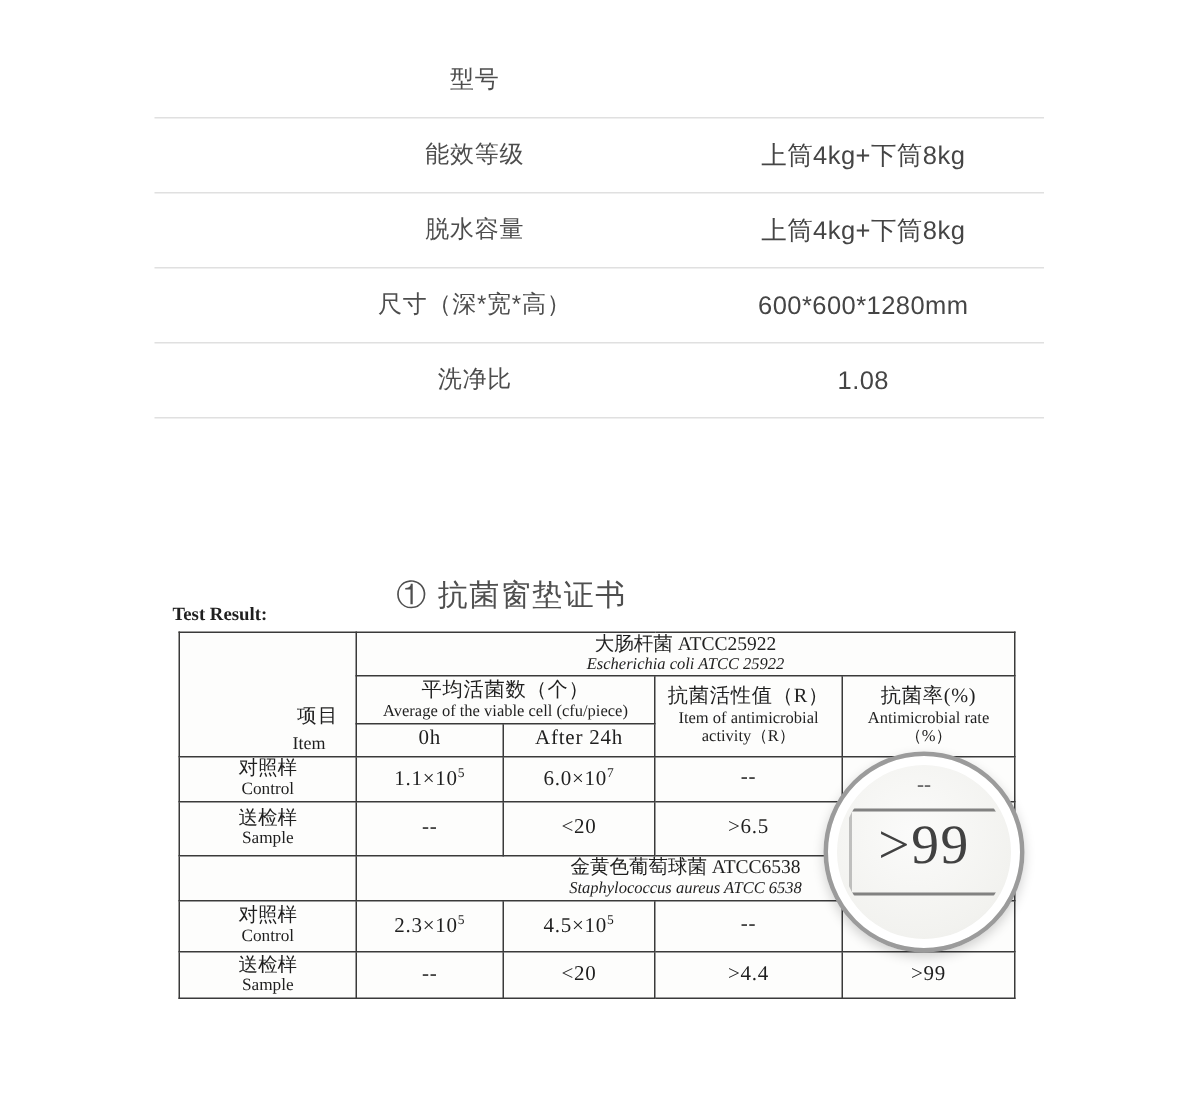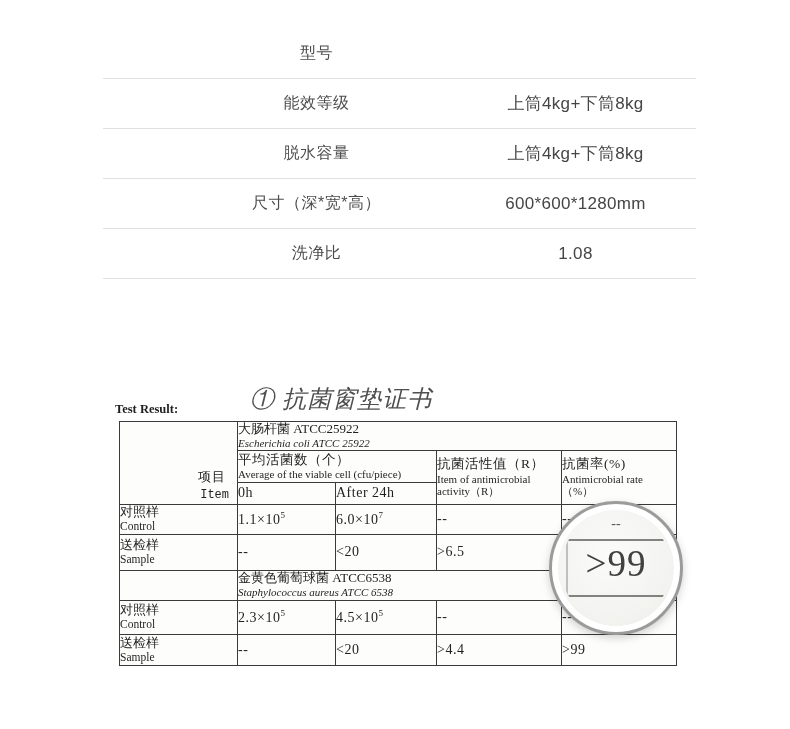--- a/index.html
+++ b/index.html
@@ -7,38 +7,38 @@
     width:790px;height:729px;position:relative;overflow:hidden;
     background:#ffffff;font-family:"Liberation Sans",sans-serif;
   }
   
   .spec-table{position:absolute;left:103px;top:29px;width:593px;text-align:center;}
   .spec-row{display:flex;align-items:center;height:49px;border-bottom:1px solid #e0e0e0;}
   .spec-label{width:352px;padding-left:75px;box-sizing:border-box;font-size:16px;color:#4d4d4d;letter-spacing:0.5px;}
   .spec-value{flex:1;font-size:17px;color:#454545;letter-spacing:0.3px;}
   
   .cert-heading{position:absolute;left:0;top:383px;width:682px;text-align:center;
-    font-size:24px;color:#4f4f4f;letter-spacing:1px;font-style:italic;}
+    font-size:20px;color:#4f4f4f;letter-spacing:1px;}
   
   .cert{position:absolute;left:115px;top:402px;width:570px;font-family:"Liberation Serif",serif;color:#1f1f1f;}
   .test-result{position:absolute;left:0;top:0;font-size:12.5px;font-weight:bold;}
   .cert-table{position:absolute;left:4px;top:19px;border-collapse:collapse;table-layout:fixed;width:557px;background:#fdfdfc;}
-  .cert-table td{border:1px solid #3a3a3a;vertical-align:middle;padding:0;overflow:hidden;}
+  .cert-table td{border:1px solid #3a3a3a;text-align:center;vertical-align:middle;padding:0;overflow:hidden;}
   .cn13{font-size:13px;line-height:1.15;}
   .cn14{font-size:13.5px;line-height:1.2;letter-spacing:0.5px;}
   .en11{font-size:11px;line-height:1.15;}
   .en12{font-size:11.5px;line-height:1.1;}
   .ital{font-style:italic;}
   .val{font-size:14px;letter-spacing:0.5px;}
   .val sup{font-size:9px;}
   
   .corner{position:relative;height:100%;}
   .corner svg{position:absolute;left:0;top:0;width:100%;height:100%;}
   .corner .t-item{position:absolute;top:5px;right:11px;font-size:13px;letter-spacing:1px;}
-  .corner .t-item-en{position:absolute;top:25px;right:8px;font-size:12px;font-family:Liberation Mono, monospace;}
+  .corner .t-item-en{position:absolute;top:25px;right:20px;font-size:12px;}
   
   .magnifier{position:absolute;left:549px;top:501px;width:134px;height:134px;box-sizing:border-box;
     border-radius:50%;border:3px solid #9b9b9b;z-index:10;
     background:radial-gradient(circle at 45% 40%, #fbfbfa 0%, #f2f2ef 65%, #e9e9e5 100%);
     box-shadow:inset 0 0 0 6px #ffffff, 0 3px 8px rgba(0,0,0,0.18);}
   .lens-inner{position:absolute;left:9px;top:9px;right:9px;bottom:9px;border-radius:50%;overflow:hidden;
     font-family:"Liberation Serif",serif;}
   .lens-line{position:absolute;left:0;width:100%;height:2px;background:#6d6d6d;opacity:0.85;}
   .lens-line.l1{top:26px;}
   .lens-line.l2{top:82px;}

